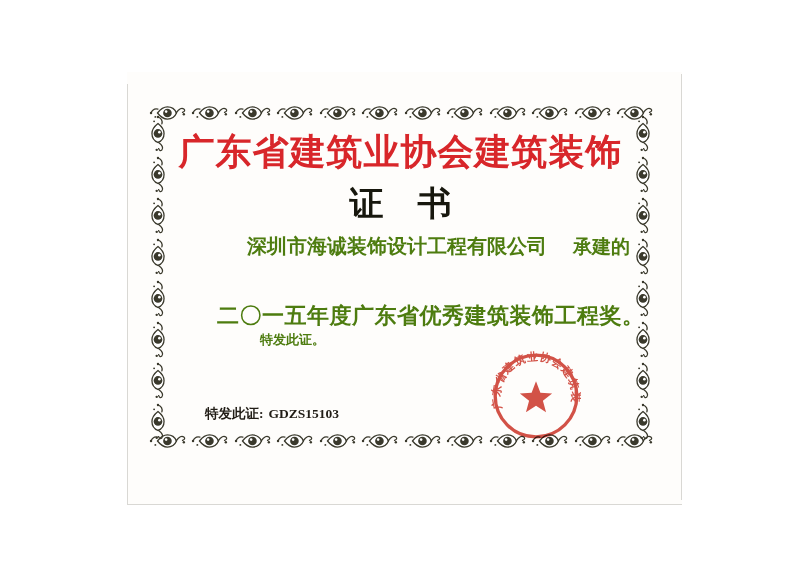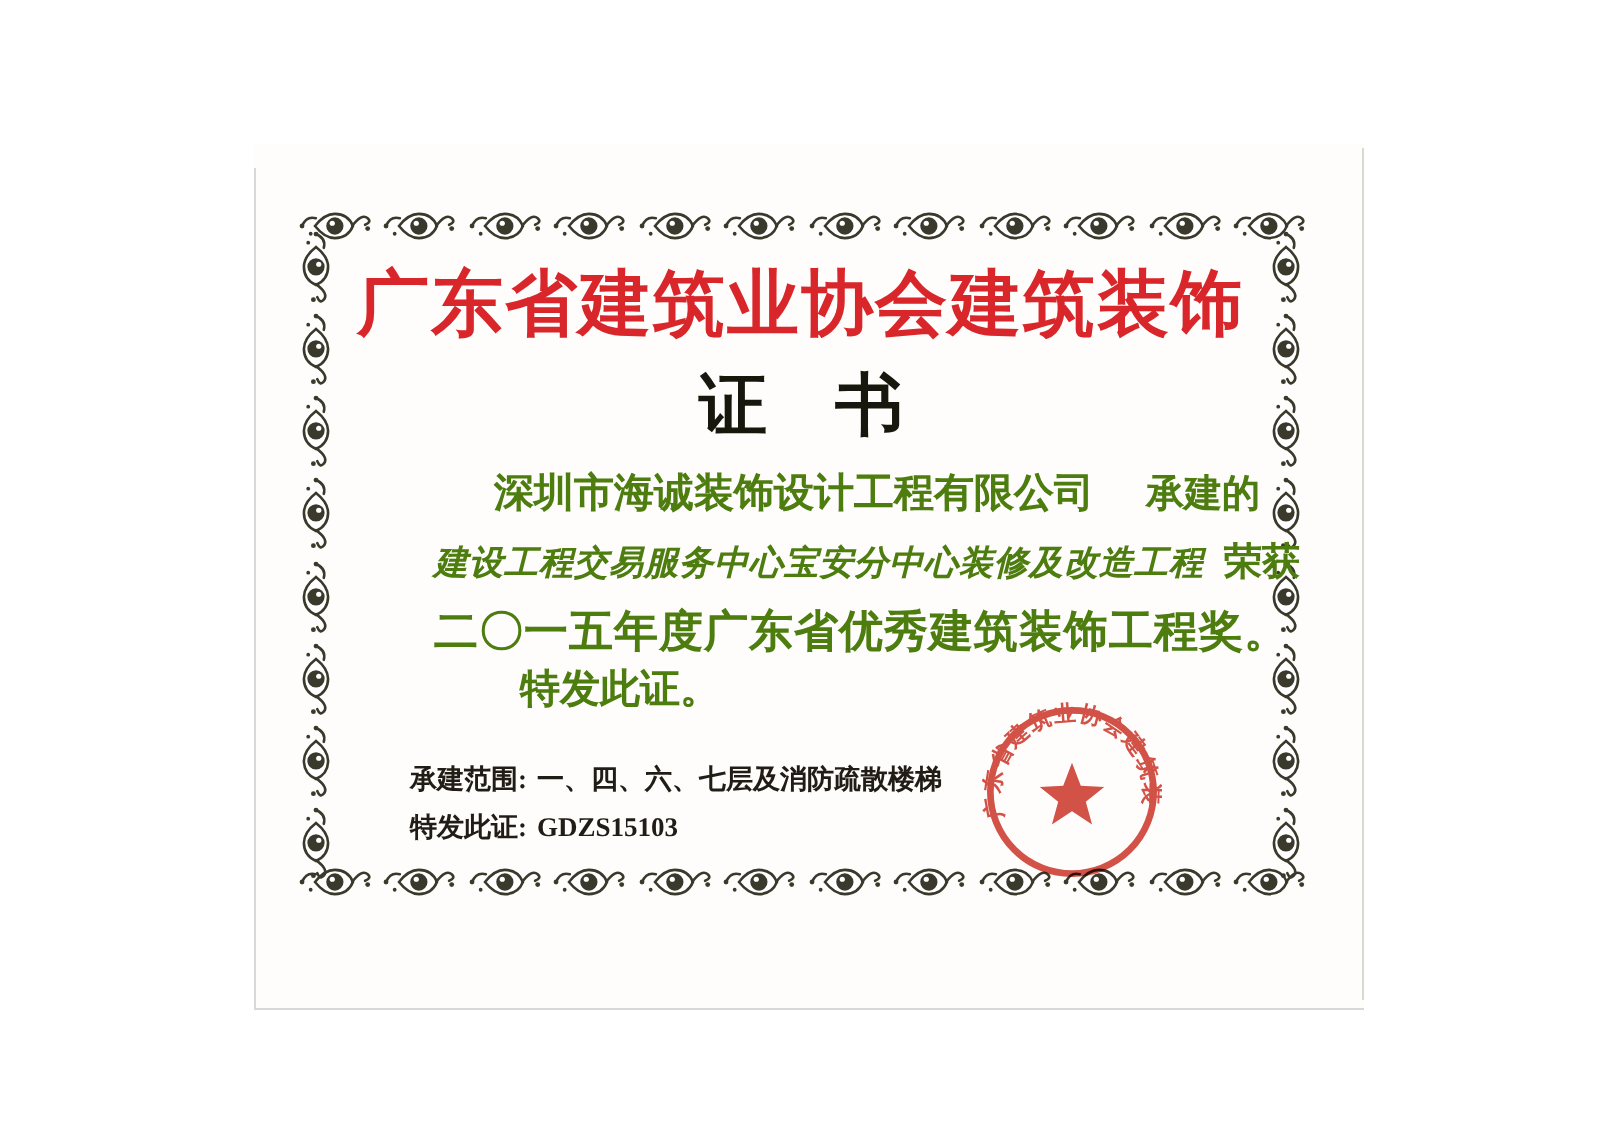--- a/index.html
+++ b/index.html
@@ -29,21 +29,21 @@
   .subtitle{top:186px;font-family:"Liberation Sans","DejaVu Sans",sans-serif;
             font-weight:bold;font-size:34px;color:#17170d;text-align:center;}
 
   .bodyline{position:absolute;left:205px;width:410px;white-space:nowrap;color:#4d7c0f;margin-left:12px;}
   .l-company{top:233px;font-size:20px;font-weight:bold;}
   .l-company .indent{display:inline-block;width:30px;}
   .l-company .suffix{margin-left:26px;font-size:19px;}
   .l-project{top:268px;font-size:17px;font-weight:bold;font-style:italic;letter-spacing:0.5px;}
   .l-project .suffix{margin-left:10px;font-style:normal;font-size:19px;letter-spacing:0;}
   .l-award{top:301px;font-size:22px;font-weight:bold;letter-spacing:0.5px;}
-  .l-closing{top:331px;font-size:20px;font-weight:bold;}
+  .l-closing{top:331px;font-size:13px;font-weight:bold;}
   .l-closing .indent{display:inline-block;width:43px;}
 
   .meta{position:absolute;left:205px;font-size:13.5px;font-weight:bold;color:#211d16;white-space:nowrap;}
   .m-scope{top:381px;}
   .m-number{top:405px;}
   .meta .val{margin-left:5px;font-weight:bold;}
 
   .dateline{position:absolute;left:450px;top:405px;font-size:15px;font-weight:600;
             letter-spacing:4px;color:#1b1713;white-space:nowrap;}
 
@@ -554,33 +554,27 @@
   </div>
 
   <div class="t-center title" style="color: rgb(216, 38, 42);">广东省建筑业协会建筑装饰</div>
 
   <div class="t-center subtitle">证　书</div>
 
   <div class="bodyline l-company">
     <span class="indent"></span><span>深圳市海诚装饰设计工程有限公司</span><span class="suffix">承建的</span>
   </div>
 
-  <div class="bodyline l-project">
-    <span>建设工程交易服务中心宝安分中心装修及改造工程</span><span class="suffix">荣获</span>
-  </div>
 
   <div class="bodyline l-award">二〇一五年度广东省优秀建筑装饰工程奖。</div>
 
   <div class="bodyline l-closing">
     <span class="indent"></span><span>特发此证。</span>
   </div>
 
-  <div class="meta m-scope">
-    <span>承建范围:</span><span class="val">一、四、六、七层及消防疏散楼梯</span>
-  </div>
 
   <div class="meta m-number">
     <span>特发此证:</span><span class="val">GDZS15103</span>
   </div>
 
 
   <div class="seal" style="color: rgb(205, 58, 46);">
     <svg viewBox="0 0 86 86">
       <circle cx="43" cy="43" r="39" fill="none" stroke="currentColor" stroke-width="3.2"></circle>
       <path id="sealArc" d="M 10.5 55 A 34.5 34.5 0 1 1 75.5 55" fill="none"></path>

